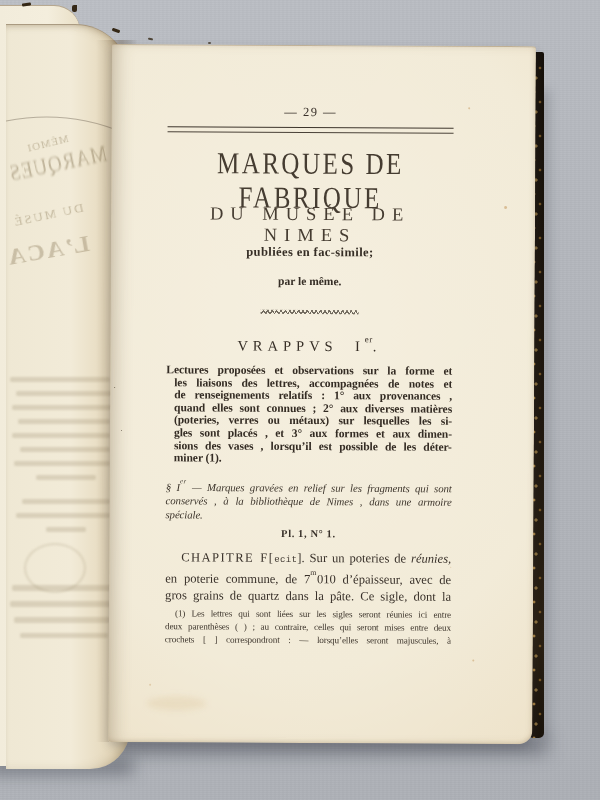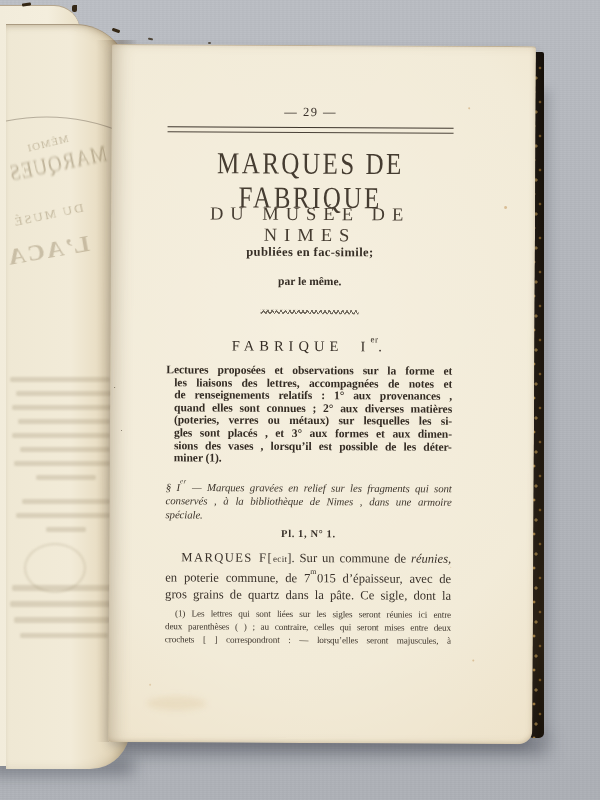--- a/index.html
+++ b/index.html
@@ -96,21 +96,21 @@
   .section{top:432px;font-style:italic;font-size:10.8px;line-height:13.8px;letter-spacing:-.1px;color:#3d352c;}
   .section .jl{text-align:justify;text-align-last:justify;}
   .section .jl.end{text-align-last:left;}
 
   .plate{top:482px;text-align:center;font-size:10.5px;font-weight:bold;letter-spacing:.6px;color:#39312a;}
 
   .bodytext{top:504px;font-size:12.6px;line-height:16.4px;color:#39312a;}
   .bodytext .bl{text-align:justify;text-align-last:justify;}
   .bodytext .bl.first{padding-left:16px;}
   .vrap{letter-spacing:1.4px;}
-  .smallcap{font-size:72%;letter-spacing:.3px;}
+  .smallcap{font-size:72%;letter-spacing:.3px;font-family:Liberation Mono, monospace;}
   .it{font-style:italic;}
 
   .footnote{top:562px;font-size:9.2px;line-height:12.8px;letter-spacing:-.15px;color:#3d352c;}
   .footnote .fline{text-align:justify;text-align-last:justify;overflow:hidden;}
   .footnote .fline:first-child{text-indent:10px;}
   .footnote .fline:last-child{text-align-last:justify;}
 
   .speck{position:absolute;width:3px;height:3px;border-radius:50%;background:rgba(186,132,66,.45);
     box-shadow:
       -37px -99px 0 -.5px rgba(186,132,66,.4),
@@ -181,21 +181,21 @@
     <div class="abs title1">
       <span>MARQUES DE FABRIQUE</span>
     </div>
     <div class="abs title2">DU MUSÉE DE NIMES</div>
     <div class="abs sub1">publiées en fac-simile;</div>
     <div class="abs sub2">par le même.</div>
 
     <div class="wavy"></div>
 
     <div class="abs chapter">
-      <span>FABRIQUE</span>&nbsp;&nbsp;<span>I</span><sup class="sp">er</sup><span>.</span>
+      <span>VRAPPVS</span>&nbsp;&nbsp;<span>I</span><sup class="sp">er</sup><span>.</span>
     </div>
 
     <div class="abs summary">
         <div class="sline">Lectures proposées et observations sur la forme et</div>
         <div class="sline">les liaisons des lettres, accompagnées de notes et</div>
         <div class="sline">de renseignements relatifs : 1° aux provenances ,</div>
         <div class="sline">quand elles sont connues ; 2° aux diverses matières</div>
         <div class="sline">(poteries, verres ou métaux) sur lesquelles les si-</div>
         <div class="sline">gles sont placés , et 3° aux formes et aux dimen-</div>
         <div class="sline">sions des vases , lorsqu’il est possible de les déter-</div>
@@ -204,22 +204,22 @@
 
     <div class="abs section">
       <div class="jl"><span>§ I</span><sup class="sp">er</sup><span> — Marques gravées en relief sur les fragments qui sont</span></div>
       <div class="jl">conservés , à la bibliothèque de Nimes , dans une armoire</div>
       <div class="jl end">spéciale.</div>
     </div>
 
     <div class="abs plate">Pl. 1, N° 1.</div>
 
     <div class="abs bodytext">
-      <div class="bl first"><span class="vrap">MARQUES F[</span><span class="smallcap">ecit</span><span>]. Sur un commune de </span><span class="it">réunies,</span></div>
-      <div class="bl"><span>en poterie commune, de 7</span><sup class="sp">m</sup><span>015 d’épaisseur, avec de</span></div>
+      <div class="bl first"><span class="vrap">CHAPITRE F[</span><span class="smallcap">ecit</span><span>]. Sur un poteries de </span><span class="it">réunies,</span></div>
+      <div class="bl"><span>en poterie commune, de 7</span><sup class="sp">m</sup><span>010 d’épaisseur, avec de</span></div>
       <div class="bl">gros grains de quartz dans la pâte. Ce sigle, dont la</div>
     </div>
 
     <div class="abs footnote">
         <div class="fline">(1) Les lettres qui sont liées sur les sigles seront réunies ici entre</div>
         <div class="fline">deux parenthèses ( ) ; au contraire, celles qui seront mises entre deux</div>
         <div class="fline">crochets [ ] correspondront : — lorsqu’elles seront majuscules, à</div>
       </div>
 
   </div>

